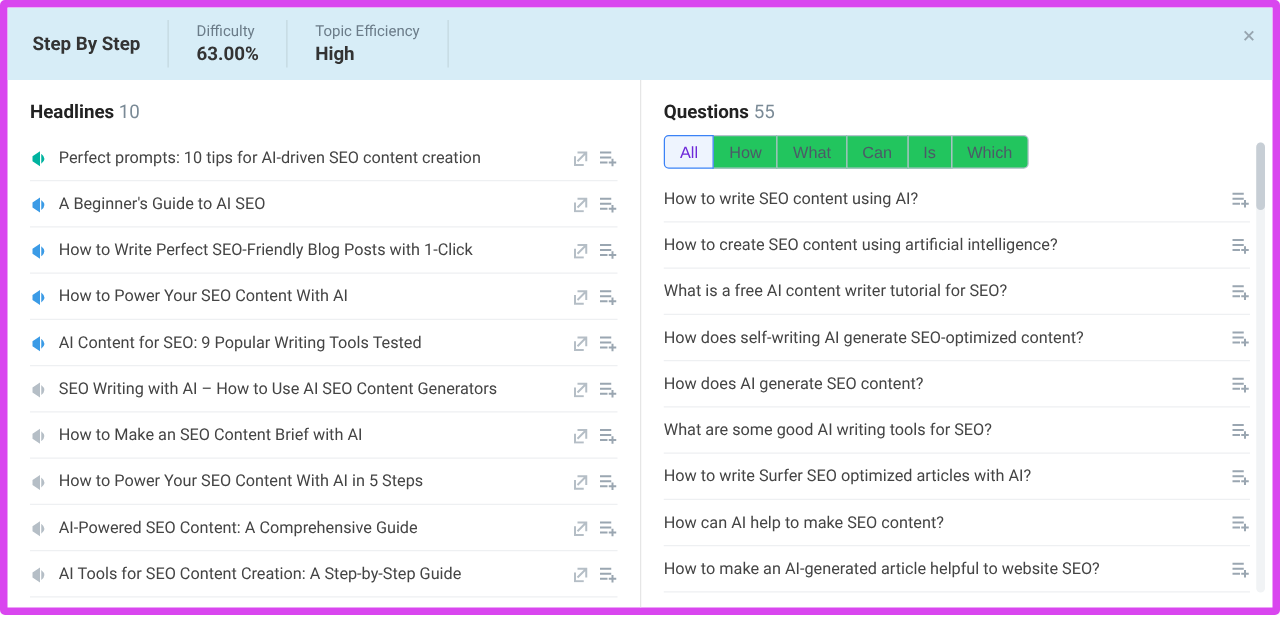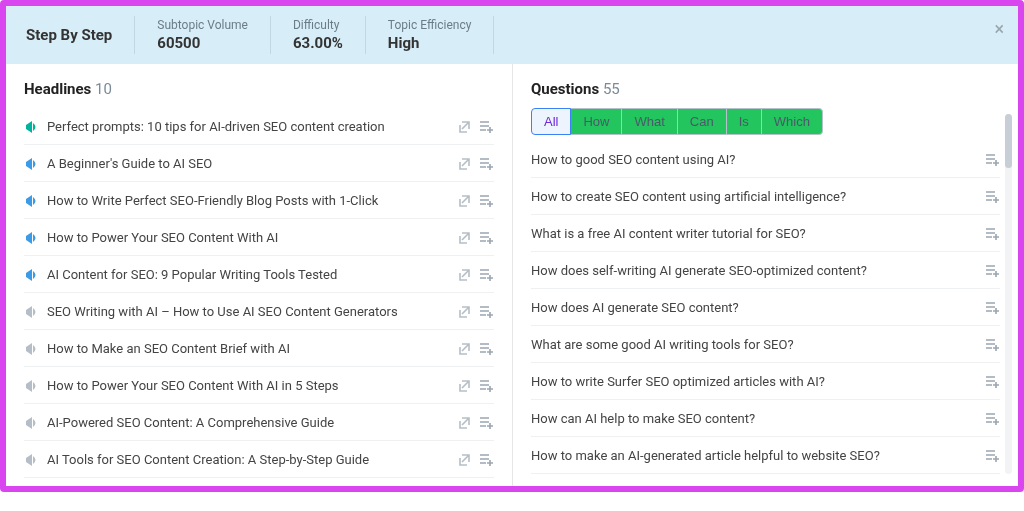--- a/index.html
+++ b/index.html
@@ -173,24 +173,20 @@
       <path d="M2 4 H11 M2 8 H11 M2 12 H8 M12 9 V15 M9 12 H15" fill="none" stroke="currentColor" stroke-width="1.6"></path>
     </g>
   </defs>
 </svg>
 
 <div class="wrap">
 
   <div class="topbar">
     <div class="topic-name">Step By Step</div>
     <div class="metric">
-      <div class="metric-label">Subtopic Volume</div>
-      <div class="metric-value">60500</div>
-    </div>
-    <div class="metric">
       <div class="metric-label">Difficulty</div>
       <div class="metric-value">63.00%</div>
     </div>
     <div class="metric">
       <div class="metric-label">Topic Efficiency</div>
       <div class="metric-value">High</div>
     </div>
     <div class="close-x">×</div>
   </div>
 
@@ -394,21 +390,21 @@
         <div class="filters" id="q-filters">
             <button class="filter-btn active">All</button>
             <button class="filter-btn">How</button>
             <button class="filter-btn">What</button>
             <button class="filter-btn">Can</button>
             <button class="filter-btn">Is</button>
             <button class="filter-btn">Which</button>
           </div>
         <div class="rows" id="question-rows">
             <div class="row">
-              <span class="text">How to good SEO content using AI?</span>
+              <span class="text">How to write SEO content using AI?</span>
               <span class="addbtn">
                 <svg width="16" height="16">
                   <use href="#ic-add"></use>
                 </svg>
               </span>
             </div>
             <div class="row">
               <span class="text">How to create SEO content using artificial intelligence?</span>
               <span class="addbtn">
                 <svg width="16" height="16">

